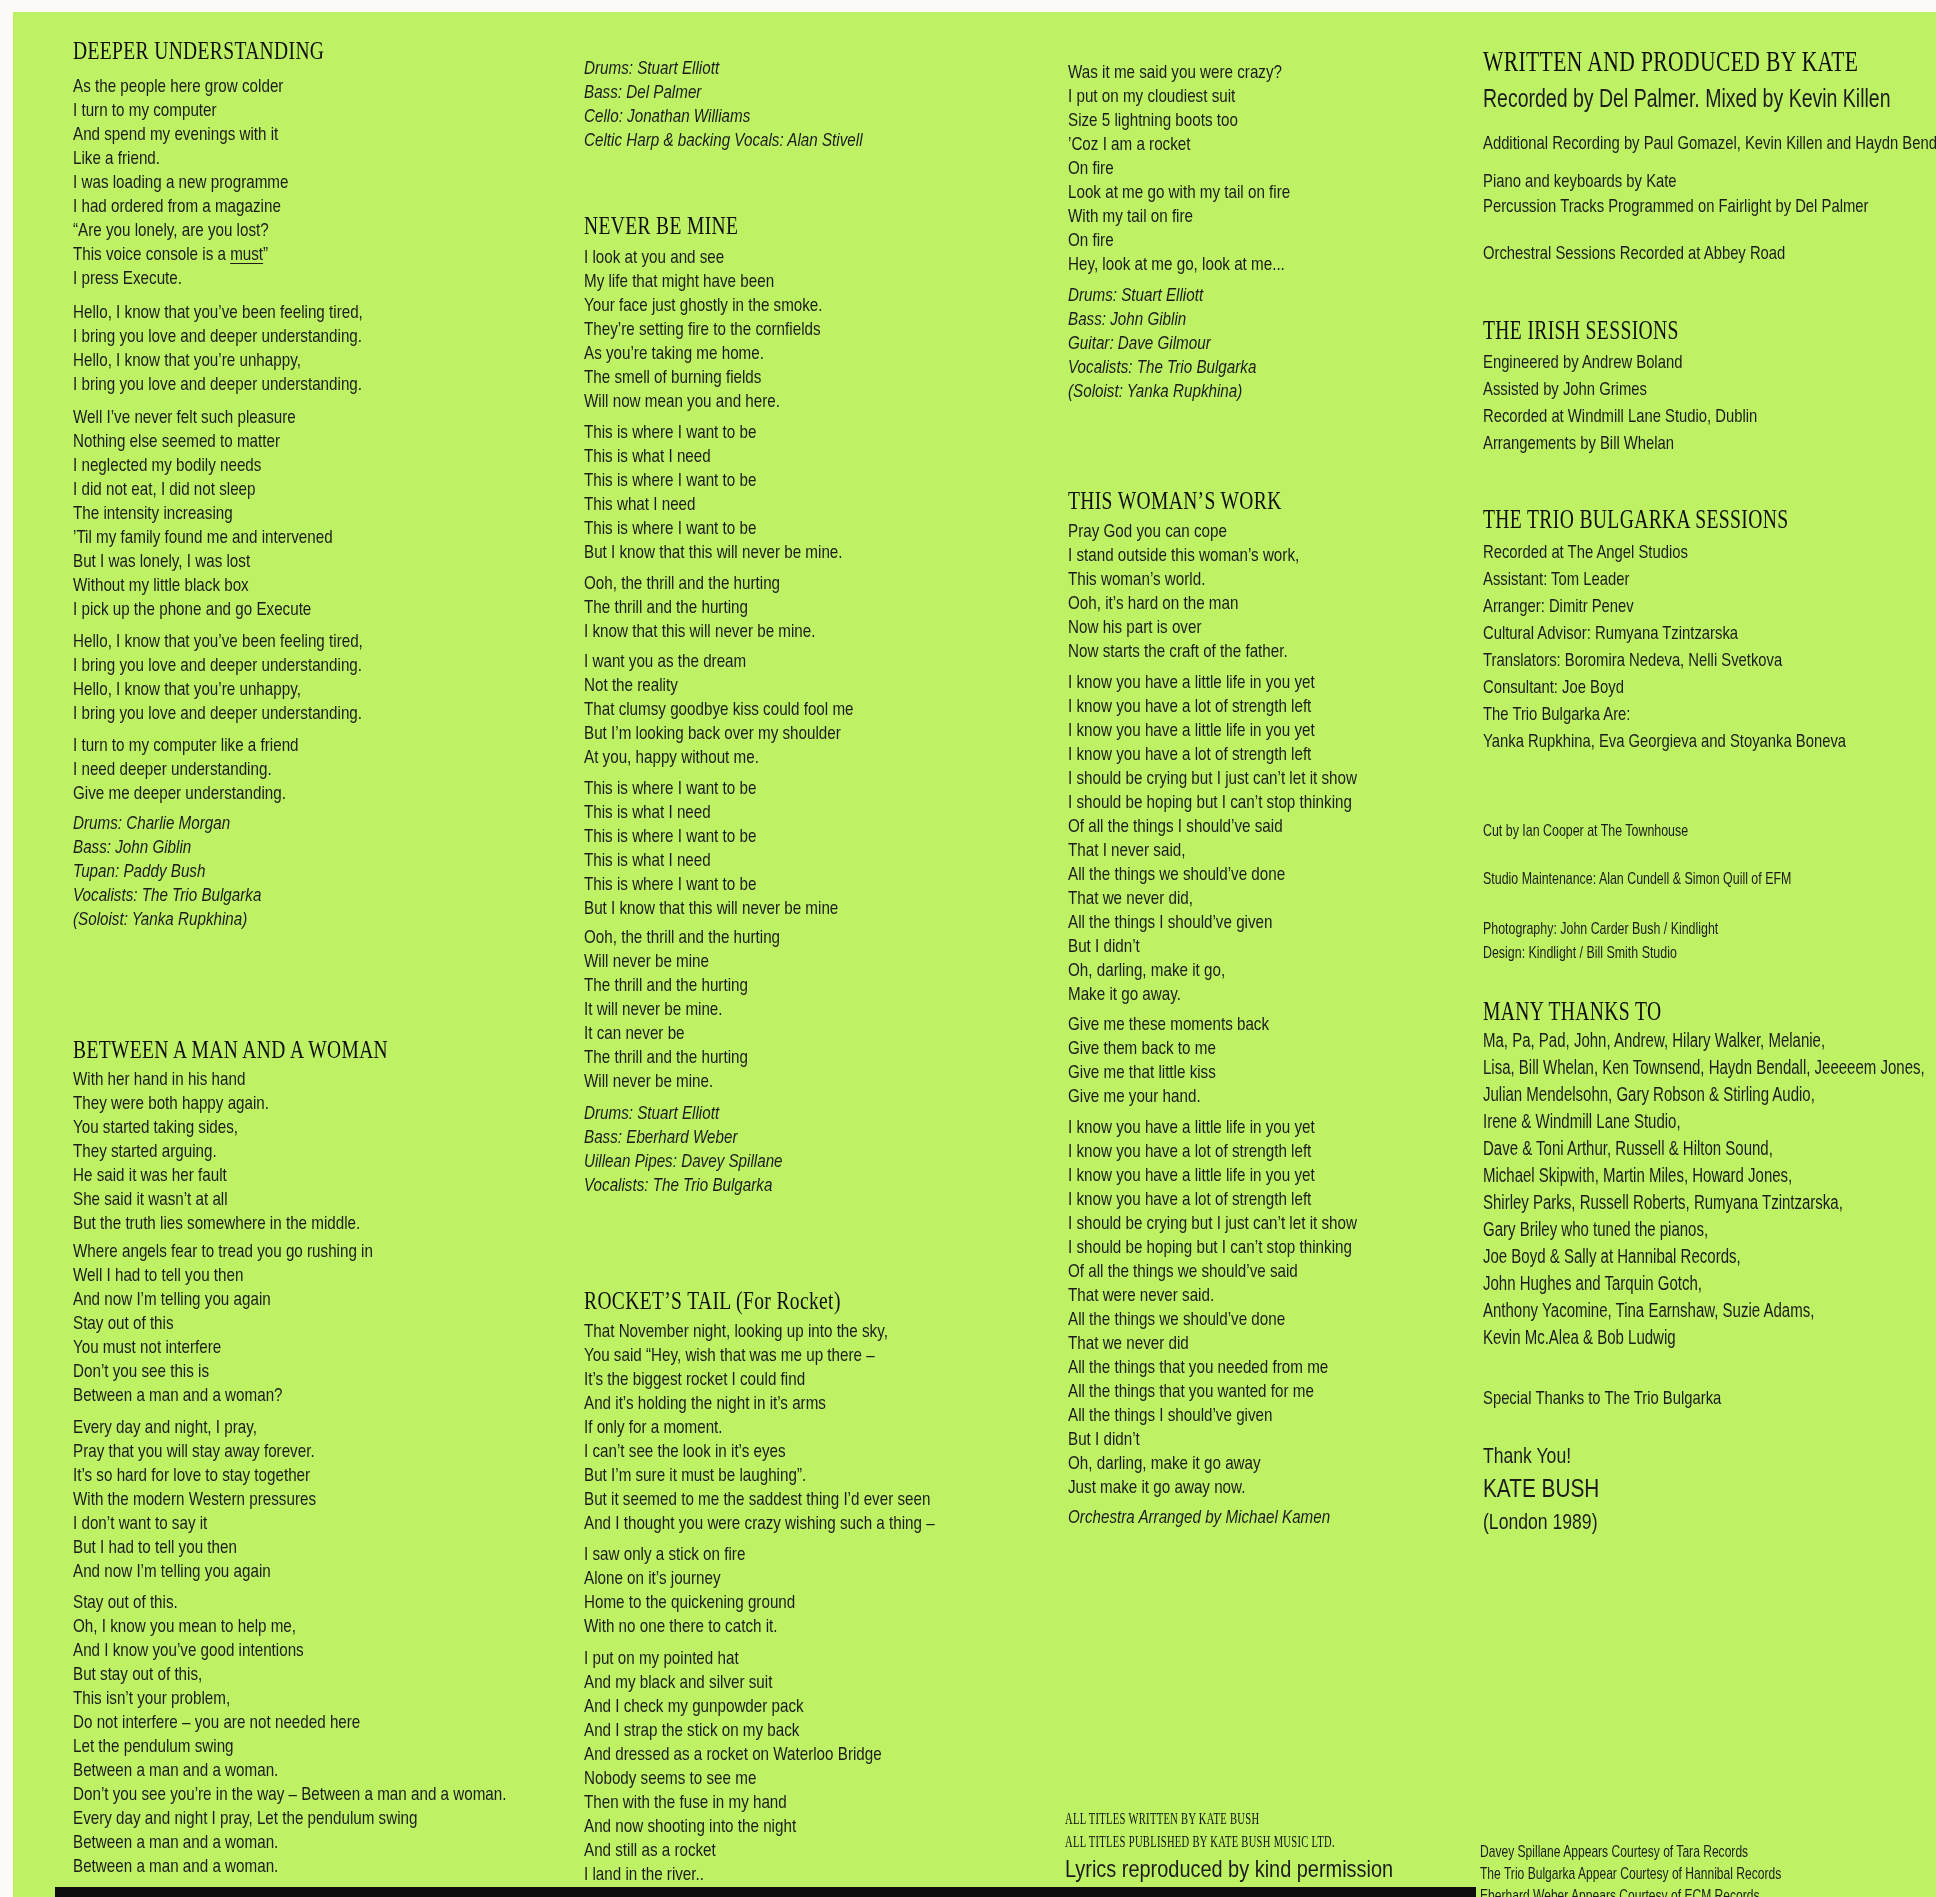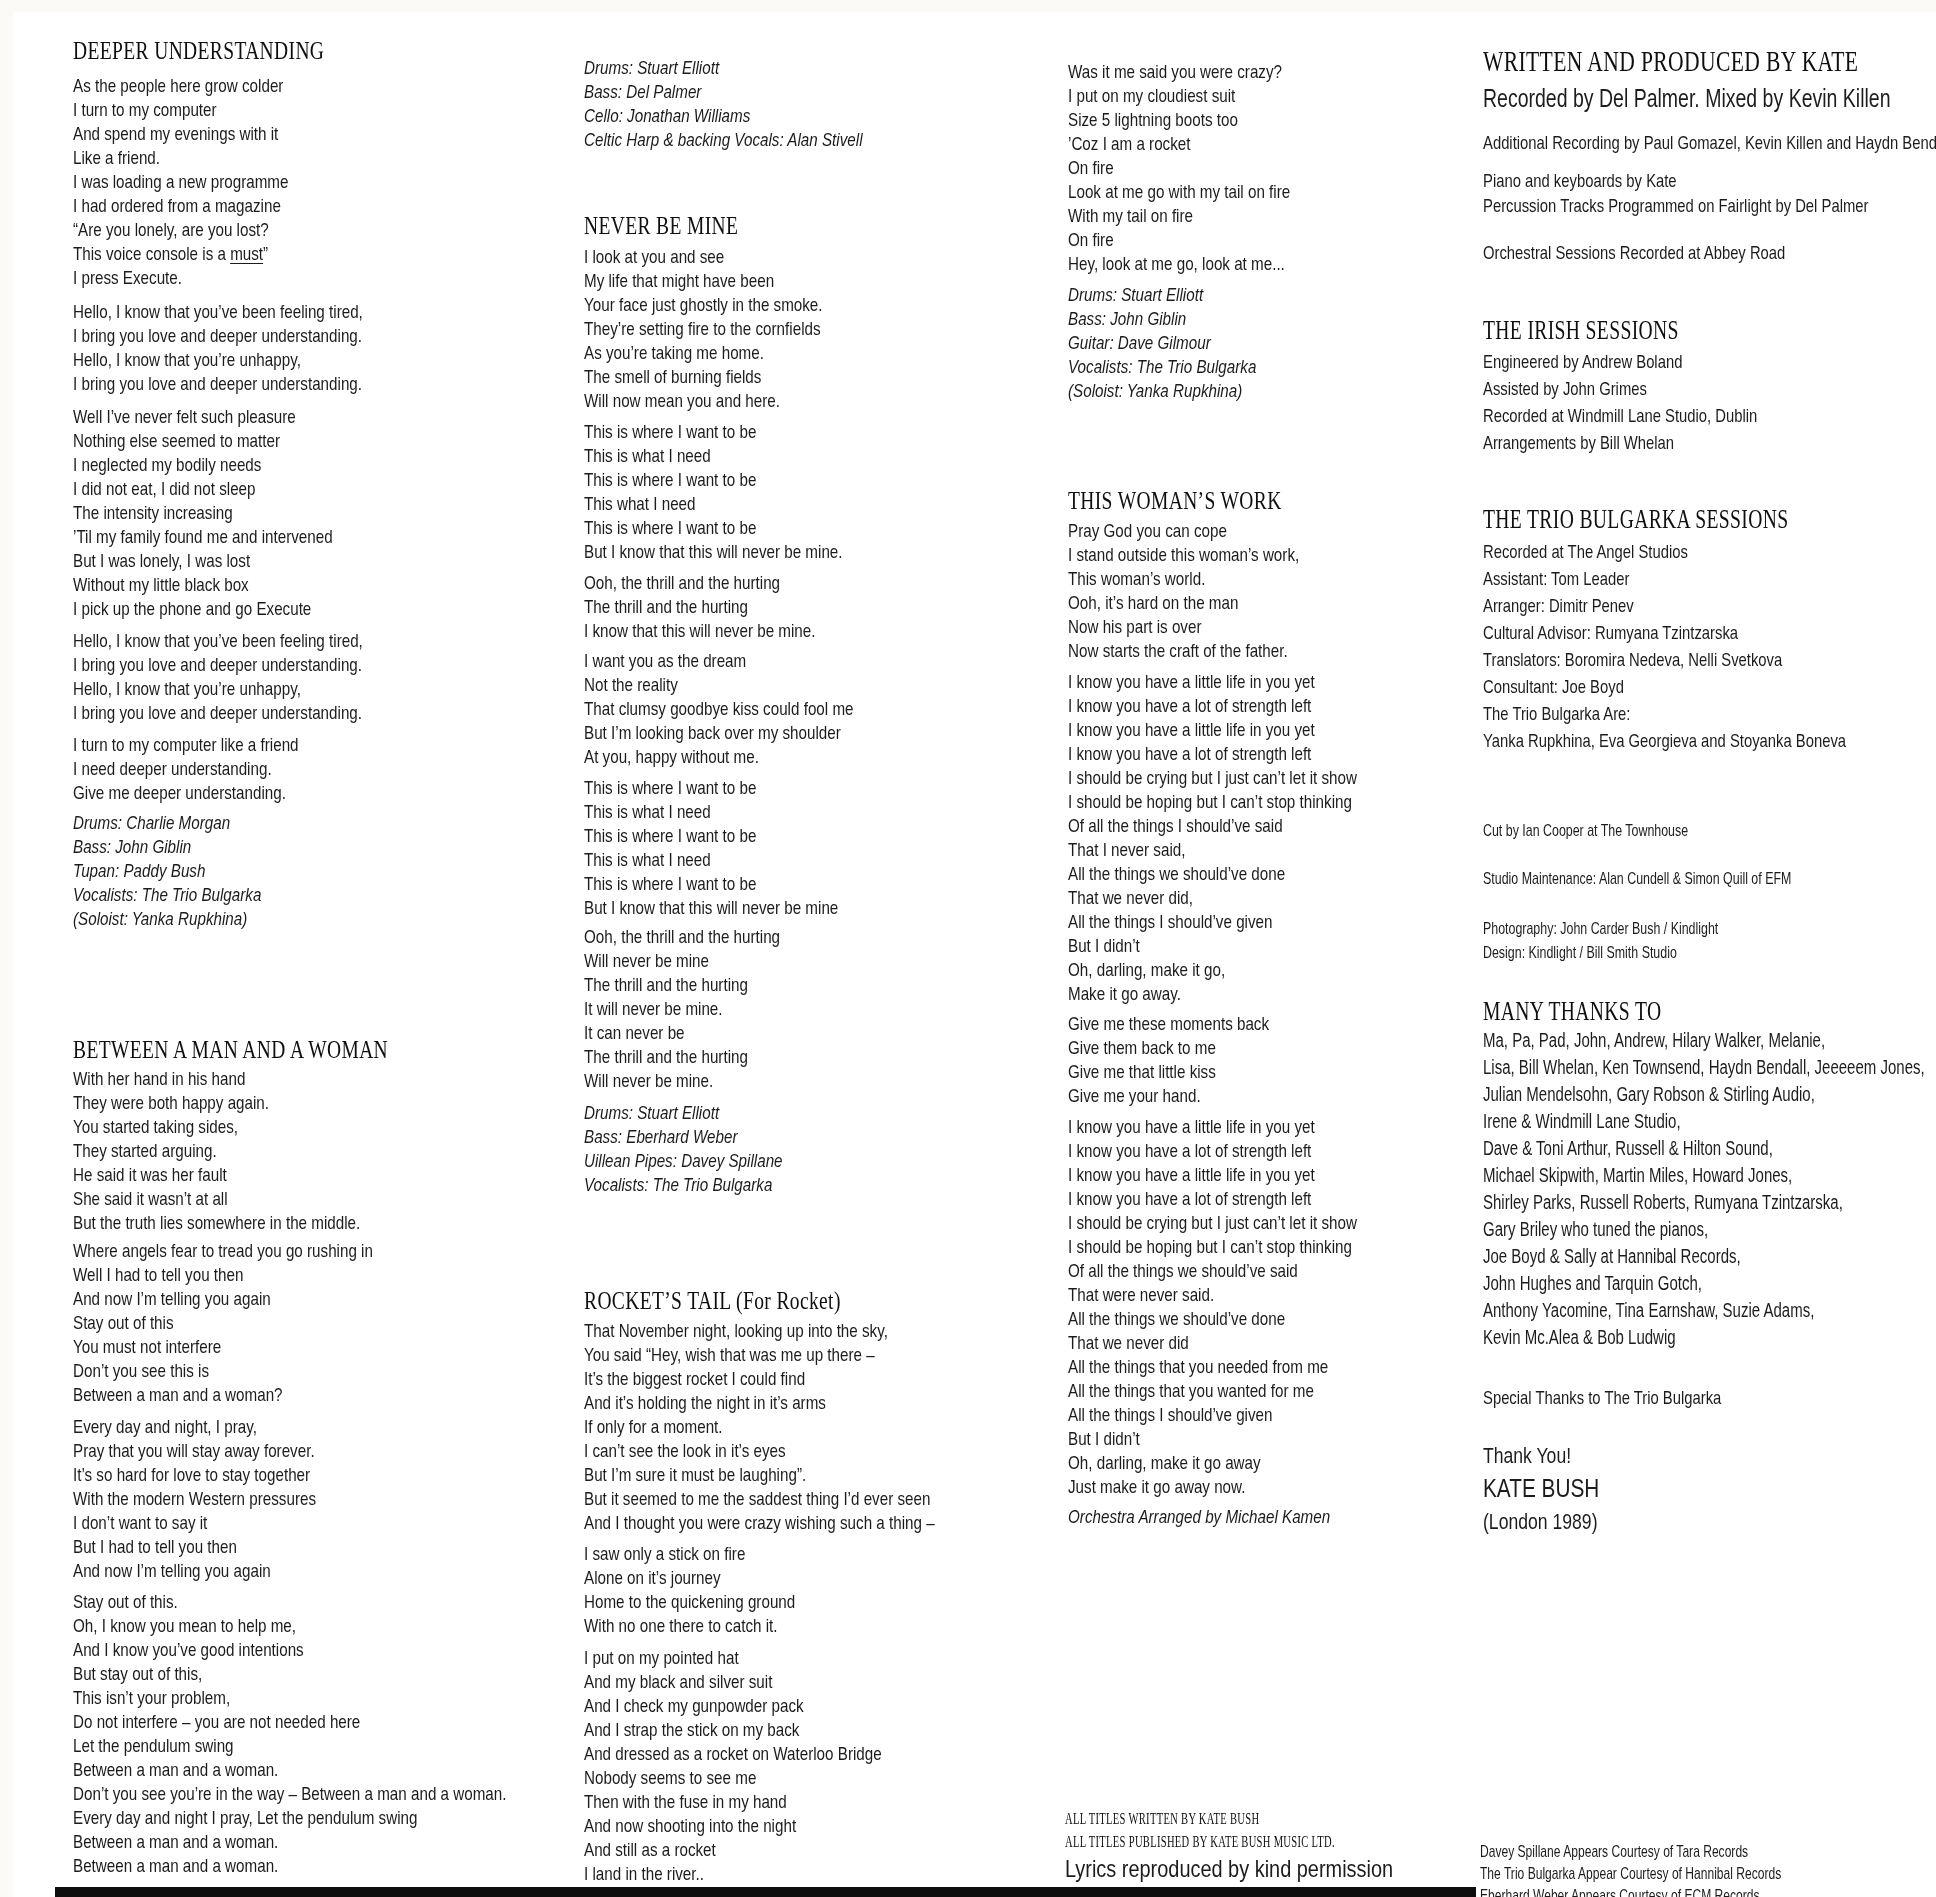--- a/index.html
+++ b/index.html
@@ -30,21 +30,21 @@
   .thanks   { font-size:20px; line-height:27px; transform:scaleX(.75); }
   .bigblk   { font-size:22px; line-height:33px; transform:scaleX(.80); }
   .bigblk .kate { font-size:26px; }
   .serifcaps { font-family:"Liberation Serif", serif; font-size:17px; line-height:23px; letter-spacing:0.5px; color:#0f0f0f; transform:scaleX(.62); }
   .perm     { font-size:24px; line-height:28px; transform:scaleX(.83); }
   .u { text-decoration:underline; text-underline-offset:3px; }
 </style>
 </head>
 <body>
 
-<div class="page" style="background: #ffffff; color: rgb(28, 28, 28);">
+<div class="page" style="background: #bef264; color: rgb(28, 28, 28);">
   <div class="scan-margin-top" style="background: rgb(251, 250, 246);"></div>
   <div class="scan-margin-left" style="background: rgb(251, 250, 246);"></div>
   <div class="bottom-bar" style="background: rgb(14, 14, 14);"></div>
 <div class="block title" style="left: 73px; top: 36px;">
       <div class="ln">DEEPER UNDERSTANDING</div>
     </div>
     <div class="block verse" style="left: 73px; top: 74px;">
       <div class="ln">As the people here grow colder</div>
       <div class="ln">I turn to my computer</div>
       <div class="ln">And spend my evenings with it</div>

